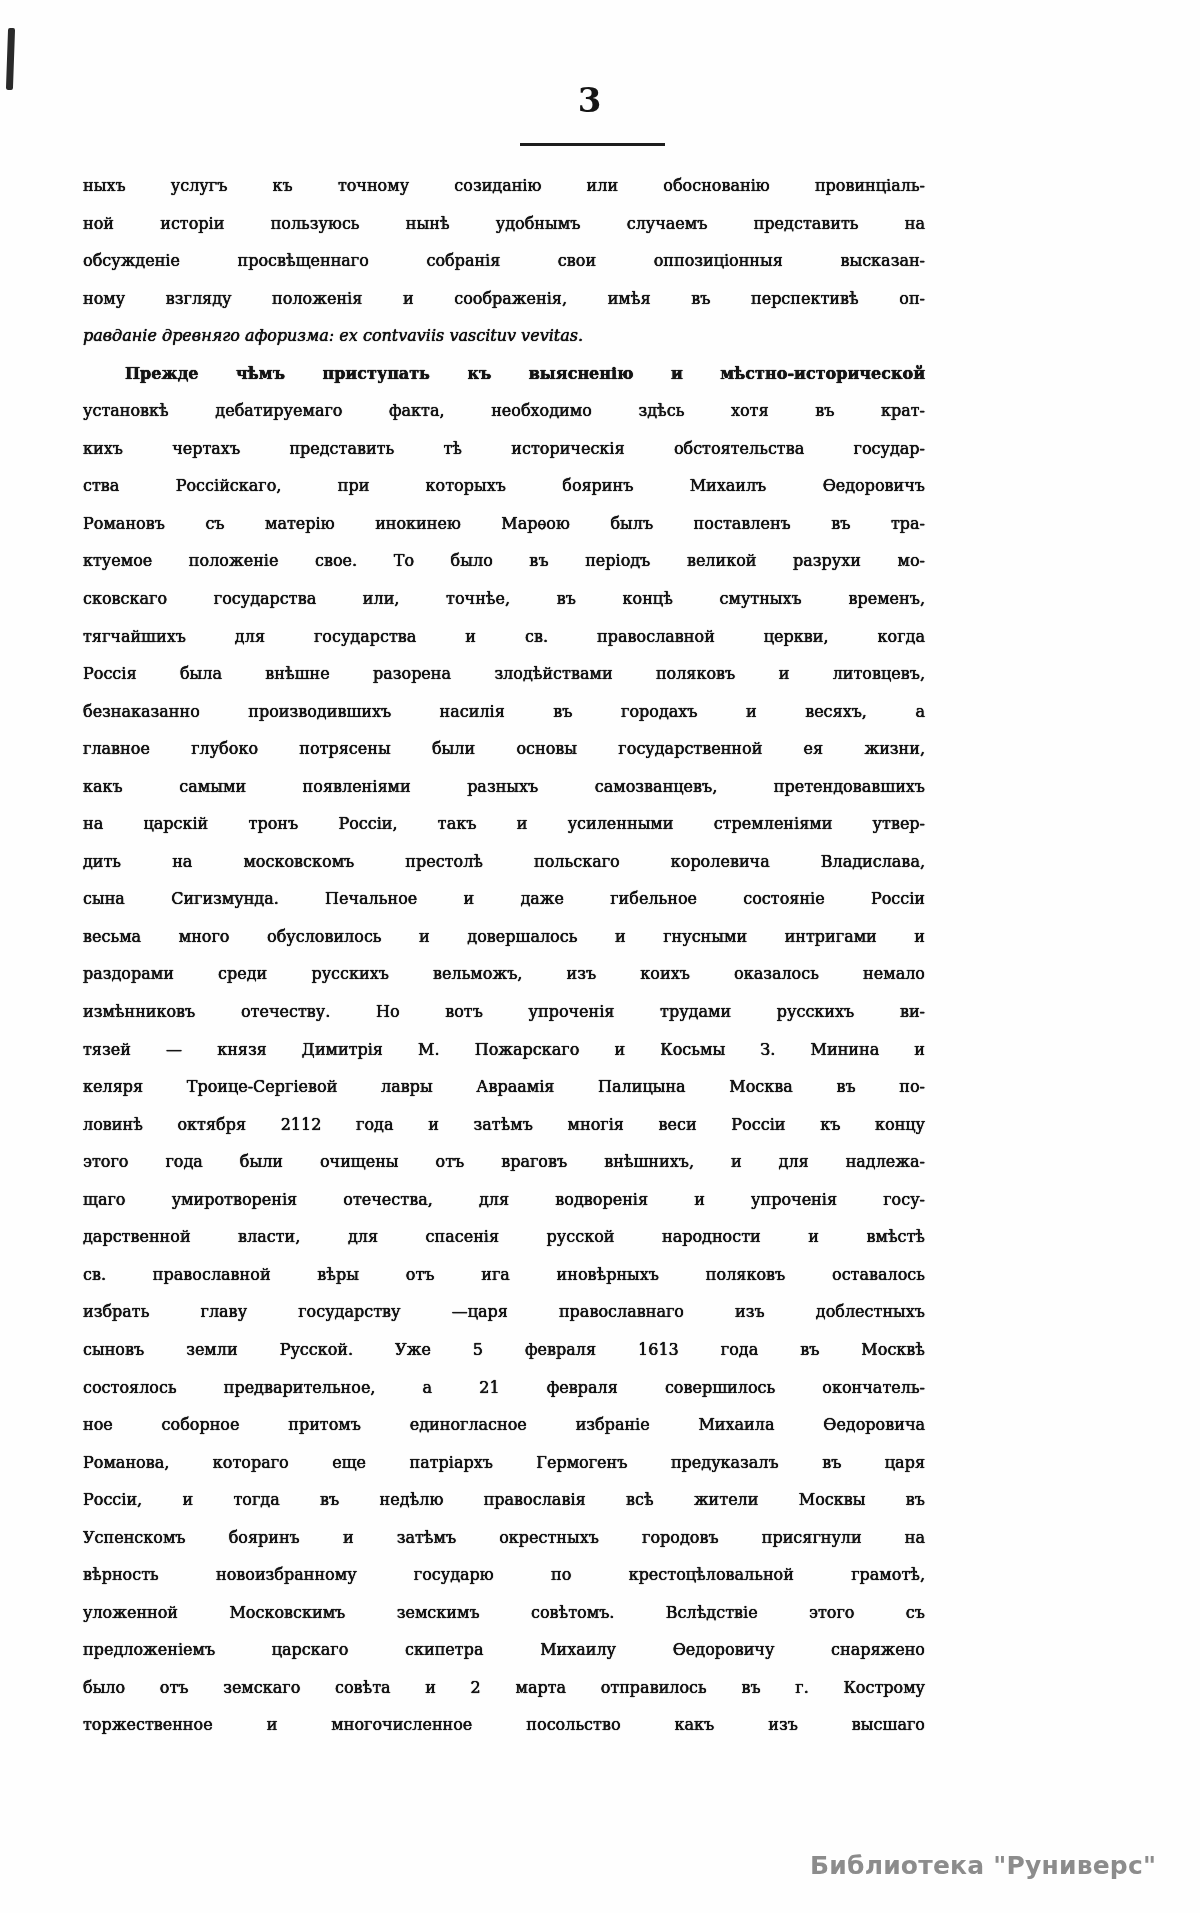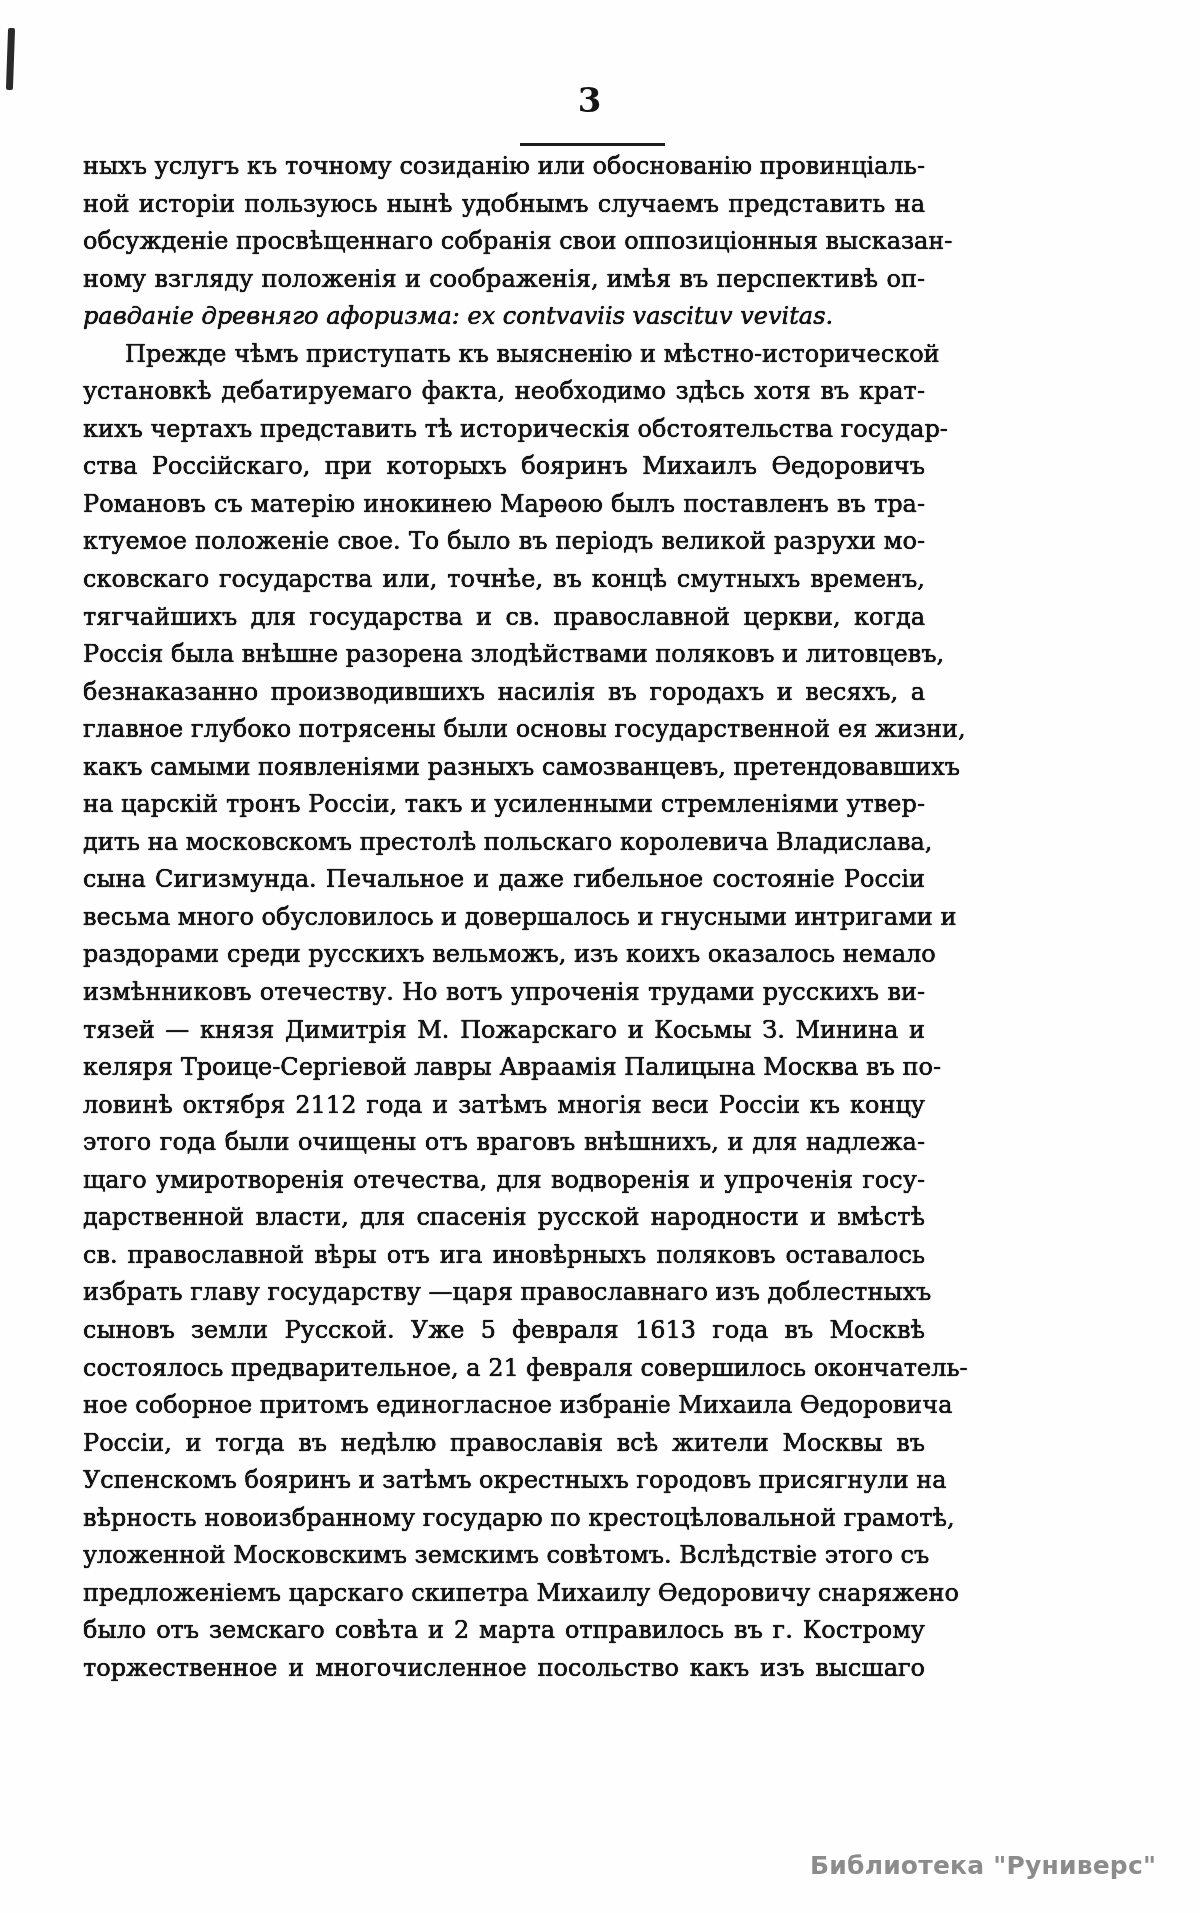--- a/index.html
+++ b/index.html
@@ -36,42 +36,43 @@
     position: absolute;
     top: 143px;
     left: 520px;
     width: 145px;
     height: 3px;
     background: #1d1d1d;
   }
   .text-block {
     position: absolute;
     left: 83px;
-    top: 148px;
+    top: 167px;
     width: 842px;
-    font-size: 24px;
+    font-size: 16px;
     line-height: 37.55px;
     text-align: justify;
     
     text-shadow: 0 0 0.7px #000, 0 0 0.7px #000;
   }
   .line {
     display: block;
     width: 100%;
     text-align: justify;
     text-align-last: justify;
     white-space: nowrap;
   }
   .line.end {
     text-align-last: left;
     font-style: italic;
   }
   .line.indent {
     padding-left: 42px;
     width: 800px;
+    font-weight: bold;
   }
   .watermark {
     position: absolute;
     left: 810px;
     top: 1851px;
     font-family: "DejaVu Sans", sans-serif;
     font-size: 25px;
     font-weight: bold;
     color: #8c8c8c;
     letter-spacing: 0.2px;
@@ -112,20 +113,21 @@
       <div class="line">келяря Троице-Сергіевой лавры Авраамія Палицына Москва въ по-</div>
       <div class="line">ловинѣ октября 2112 года и затѣмъ многія веси Россіи къ концу</div>
       <div class="line">этого года были очищены отъ враговъ внѣшнихъ, и для надлежа-</div>
       <div class="line">щаго умиротворенія отечества, для водворенія и упроченія госу-</div>
       <div class="line">дарственной власти, для спасенія русской народности и вмѣстѣ</div>
       <div class="line">св. православной вѣры отъ ига иновѣрныхъ поляковъ оставалось</div>
       <div class="line">избрать главу государству —царя православнаго изъ доблестныхъ</div>
       <div class="line">сыновъ земли Русской. Уже 5 февраля 1613 года въ Москвѣ</div>
       <div class="line">состоялось предварительное, а 21 февраля совершилось окончатель-</div>
       <div class="line">ное соборное притомъ единогласное избраніе Михаила Ѳедоровича</div>
+      <div class="line">Романова, котораго еще патріархъ Гермогенъ предуказалъ въ царя</div>
       <div class="line">Россіи, и тогда въ недѣлю православія всѣ жители Москвы въ</div>
       <div class="line">Успенскомъ бояринъ и затѣмъ окрестныхъ городовъ присягнули на</div>
       <div class="line">вѣрность новоизбранному государю по крестоцѣловальной грамотѣ,</div>
       <div class="line">уложенной Московскимъ земскимъ совѣтомъ. Вслѣдствіе этого съ</div>
       <div class="line">предложеніемъ царскаго скипетра Михаилу Ѳедоровичу снаряжено</div>
       <div class="line">было отъ земскаго совѣта и 2 марта отправилось въ г. Кострому</div>
       <div class="line">торжественное и многочисленное посольство какъ изъ высшаго</div>
     </div>
   <div class="watermark">Библиотека "Руниверс"</div>
 </div>

